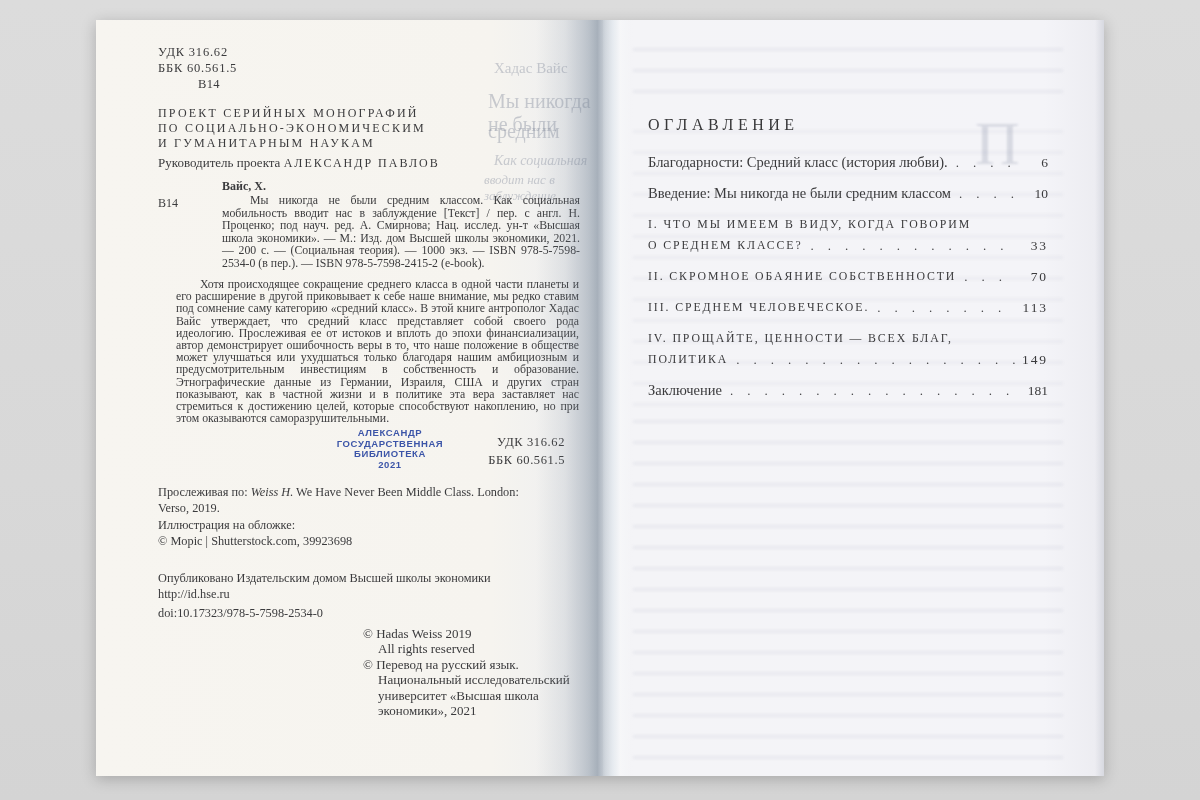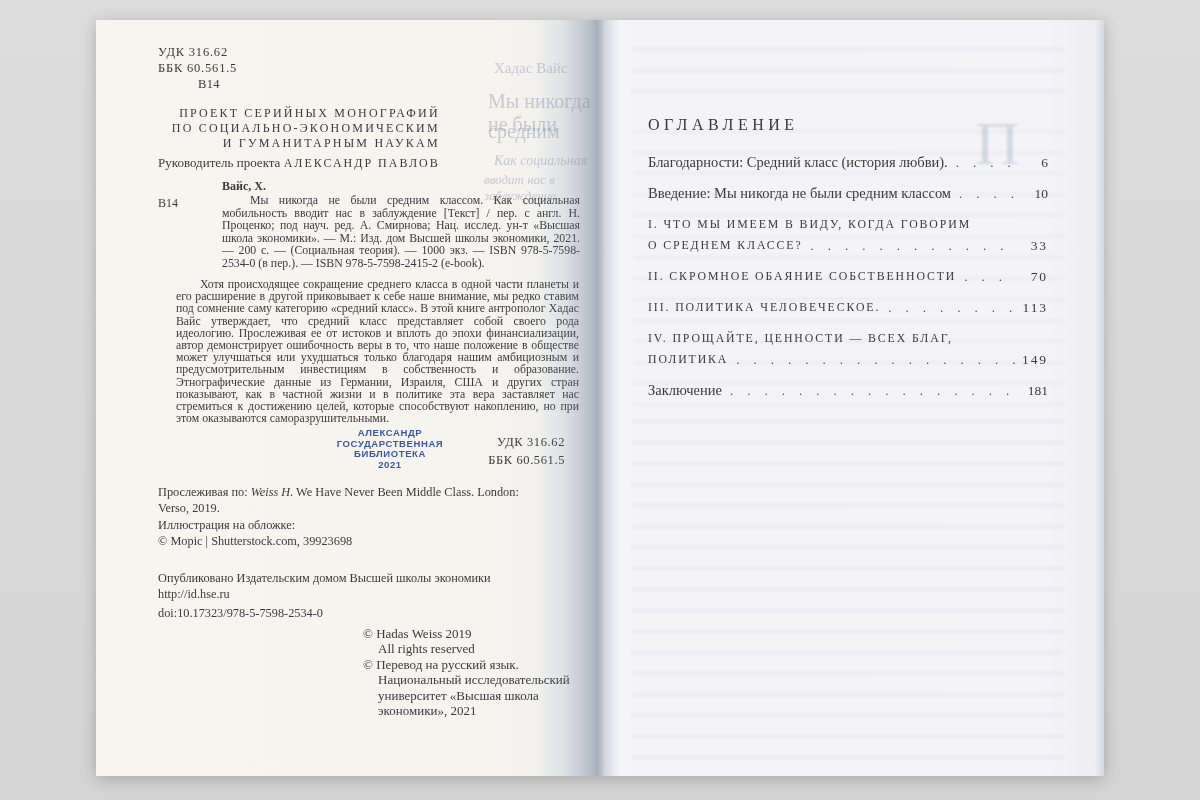--- a/index.html
+++ b/index.html
@@ -18,21 +18,21 @@
       rgba(222,229,236,.55) 80%,rgba(255,255,255,.35) 88%,rgba(255,255,255,0) 100%);}
   .edge-right{position:absolute;right:0;top:0;width:9px;height:756px;z-index:4;pointer-events:none;
     background:linear-gradient(90deg,rgba(255,255,255,0),rgba(210,212,220,.8));}
   .abs{position:absolute;}
   .ghost{color:rgba(134,141,158,.42);filter:blur(.6px);pointer-events:none;}
   .ghost-stripes{position:absolute;pointer-events:none;filter:blur(1.6px);
     background:repeating-linear-gradient(180deg,rgba(148,155,178,.12) 0 3px,rgba(148,155,178,0) 3px 21px);}
   
   .udk-top{left:62px;top:24px;font-size:12.5px;line-height:16px;letter-spacing:.8px;}
   .udk-top .code{padding-left:40px;letter-spacing:.3px;}
-  .series{left:62px;top:86px;line-height:15.2px;text-align:right;}
+  .series{left:62px;top:86px;line-height:15.2px;}
   .series .caps-line{letter-spacing:2.2px;font-size:12px;}
   .series .head{font-size:13px;letter-spacing:0;padding-top:3px;}
   .series .head .name{letter-spacing:2px;font-size:12px;}
   .bib-author{left:126px;top:159px;font-size:12px;font-weight:bold;}
   .bib-code{left:62px;top:176px;font-size:12px;}
   .bib-text{left:126px;top:174px;width:358px;font-size:11.8px;line-height:12.6px;
     text-align:justify;text-indent:28px;}
   .annotation{left:80px;top:258px;width:403px;font-size:11.8px;line-height:12.2px;
     text-align:justify;text-indent:24px;}
   .stamp{left:218px;top:408px;width:152px;text-align:center;
@@ -179,21 +179,21 @@
       <div class="toc-entry">
         <div class="toc-line capsrow">
           <span class="toc-label">II. СКРОМНОЕ ОБАЯНИЕ СОБСТВЕННОСТИ</span>
           <span class="toc-dots">......................</span>
           <span class="toc-num">70</span>
         </div>
       </div>
 
       <div class="toc-entry">
         <div class="toc-line capsrow">
-          <span class="toc-label">III. ПОЛИТИКА ЧЕЛОВЕЧЕСКОЕ.</span>
+          <span class="toc-label">III. СРЕДНЕМ ЧЕЛОВЕЧЕСКОЕ.</span>
           <span class="toc-dots">......................</span>
           <span class="toc-num">113</span>
         </div>
       </div>
 
       <div class="toc-entry">
         <div class="toc-pre capsrow">IV. ПРОЩАЙТЕ, ЦЕННОСТИ — ВСЕХ БЛАГ,</div>
         <div class="toc-line capsrow">
           <span class="toc-label">ПОЛИТИКА</span>
           <span class="toc-dots">......................</span>

